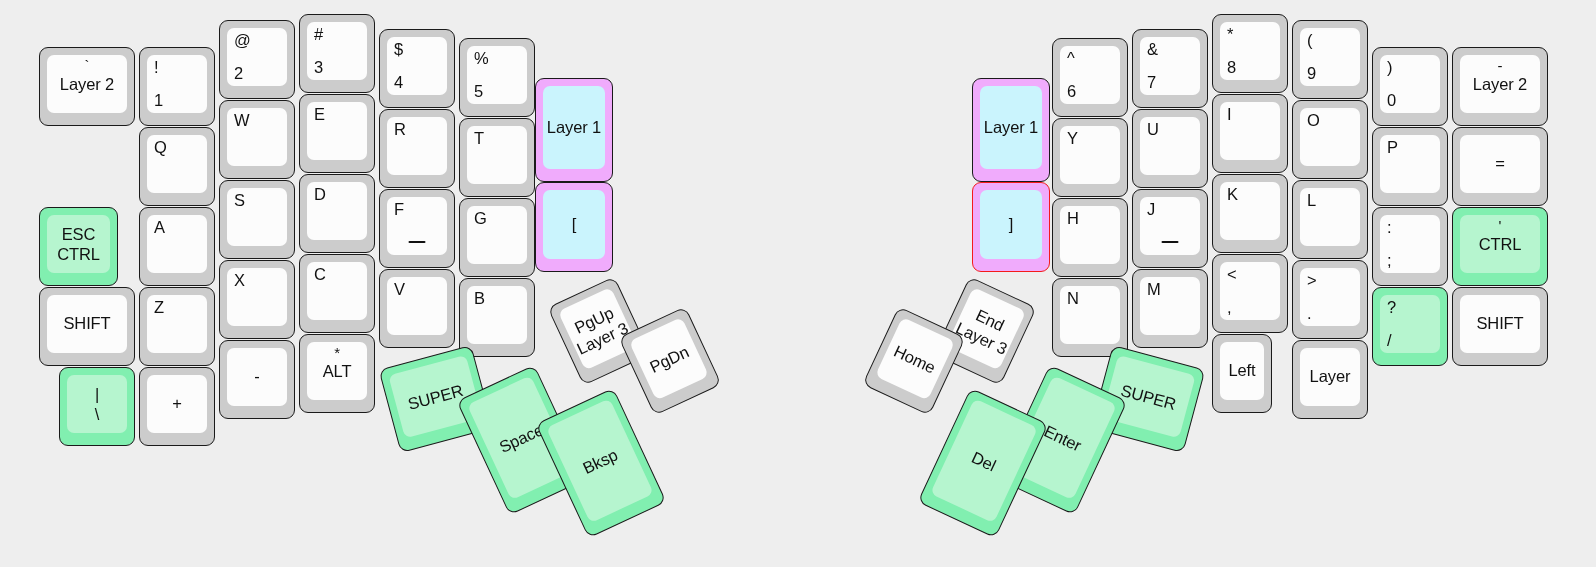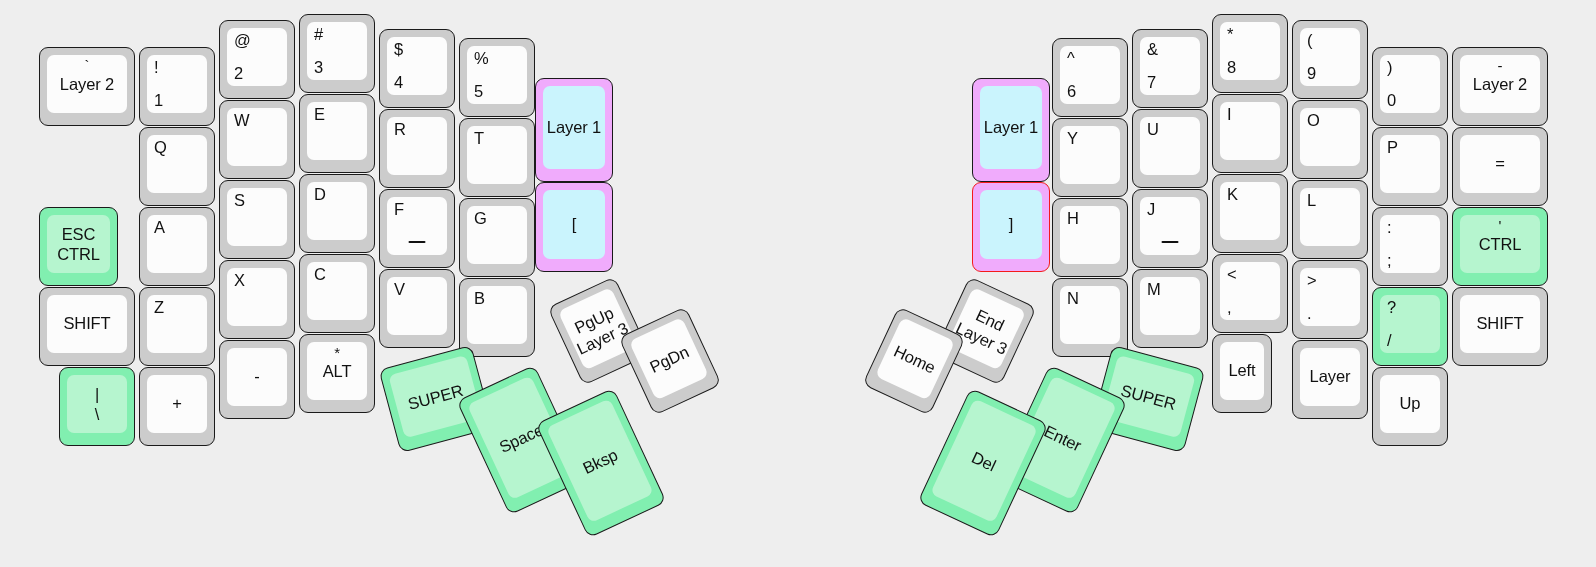--- a/index.html
+++ b/index.html
@@ -381,25 +381,20 @@
         <span class="lg tl">:</span>
         <span class="lg bl">;</span>
       </div>
     </div>
     <div class="key green" style="left: 1372px; top: 287px; width: 76px; height: 79px;">
       <div class="cap">
         <span class="lg tl">?</span>
         <span class="lg bl">/</span>
       </div>
     </div>
-    <div class="key" style="left: 1372px; top: 367px; width: 76px; height: 79px;">
-      <div class="cap">
-        <span class="lg ctr">Up</span>
-      </div>
-    </div>
     <div class="key" style="left: 1452px; top: 47px; width: 96px; height: 79px;">
       <div class="cap">
         <span class="lg ct">-</span>
         <span class="lg cw">Layer 2</span>
       </div>
     </div>
     <div class="key" style="left: 1452px; top: 127px; width: 96px; height: 79px;">
       <div class="cap">
         <span class="lg ctr">=</span>
       </div>

